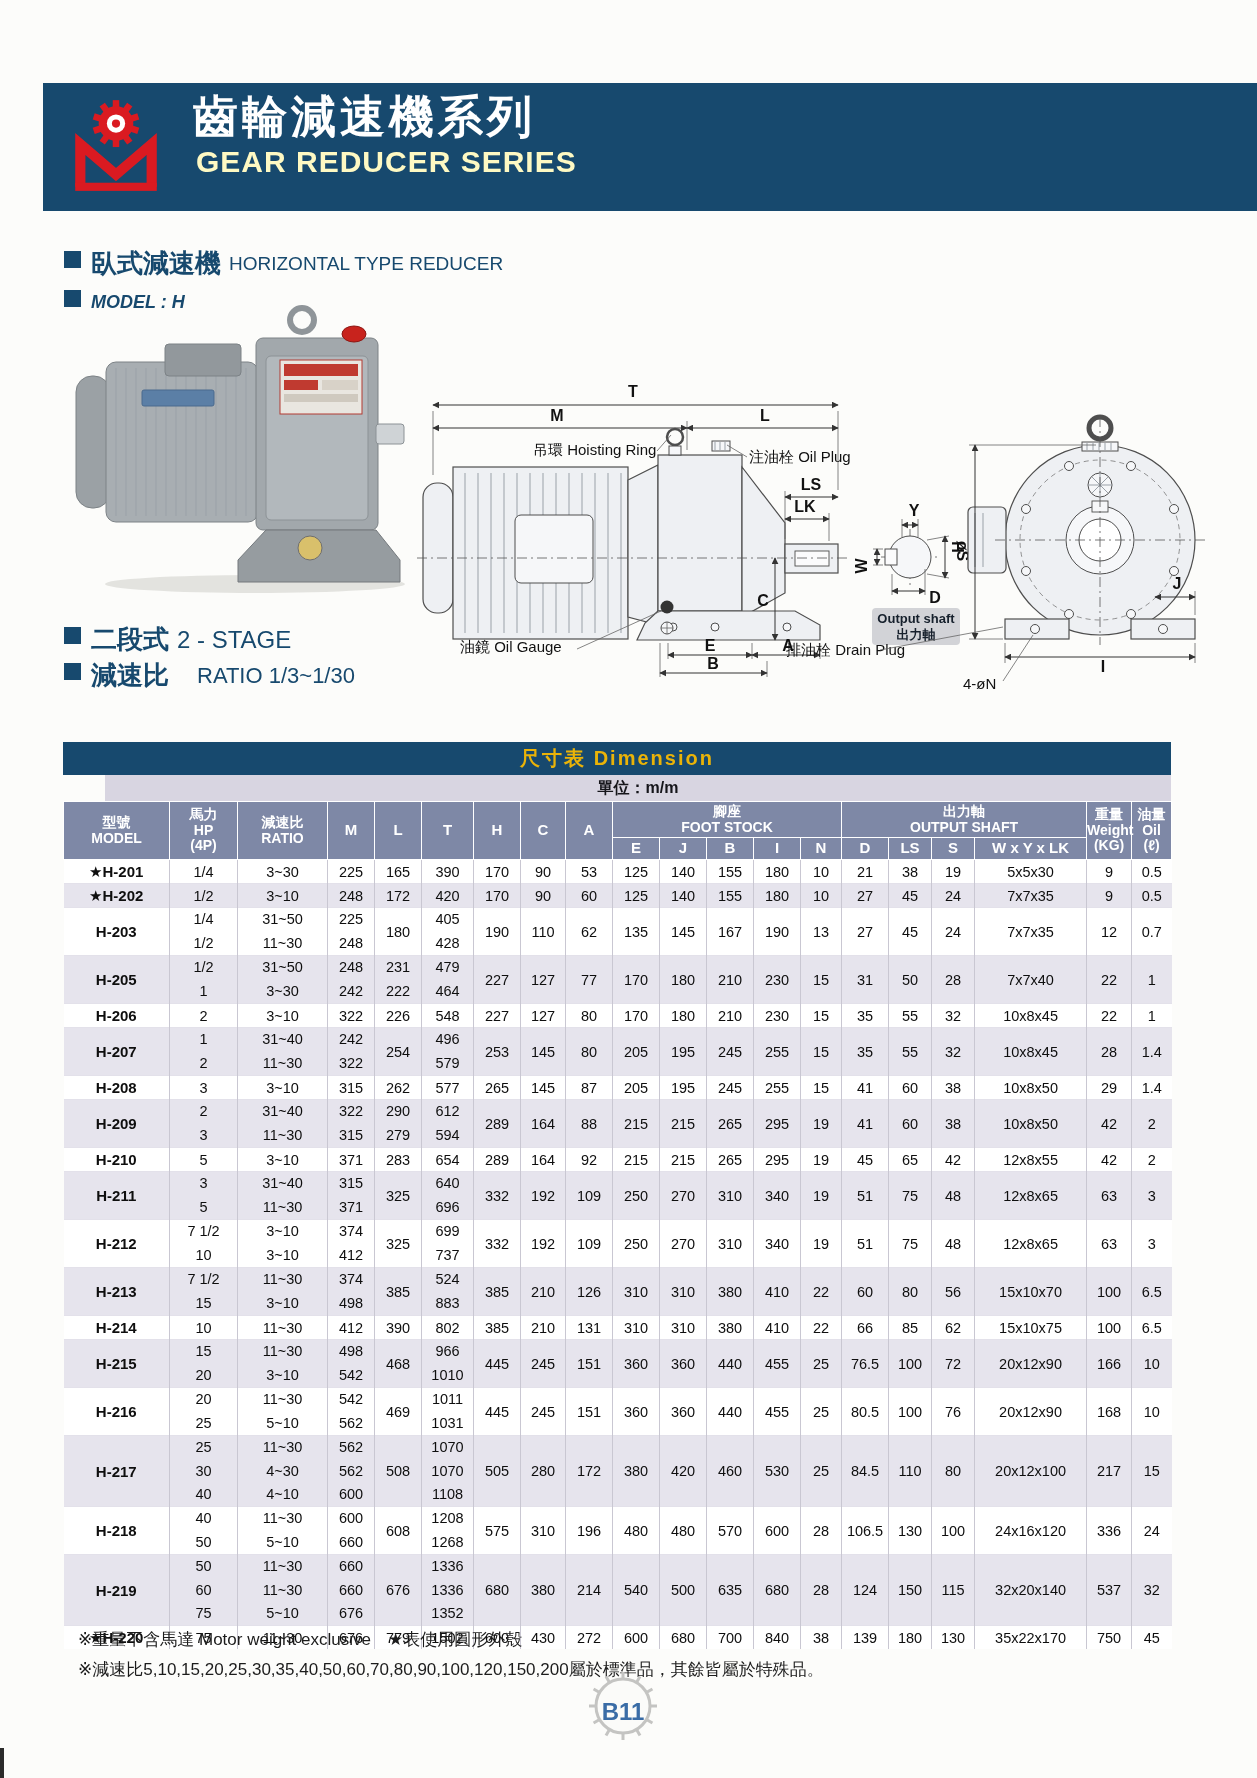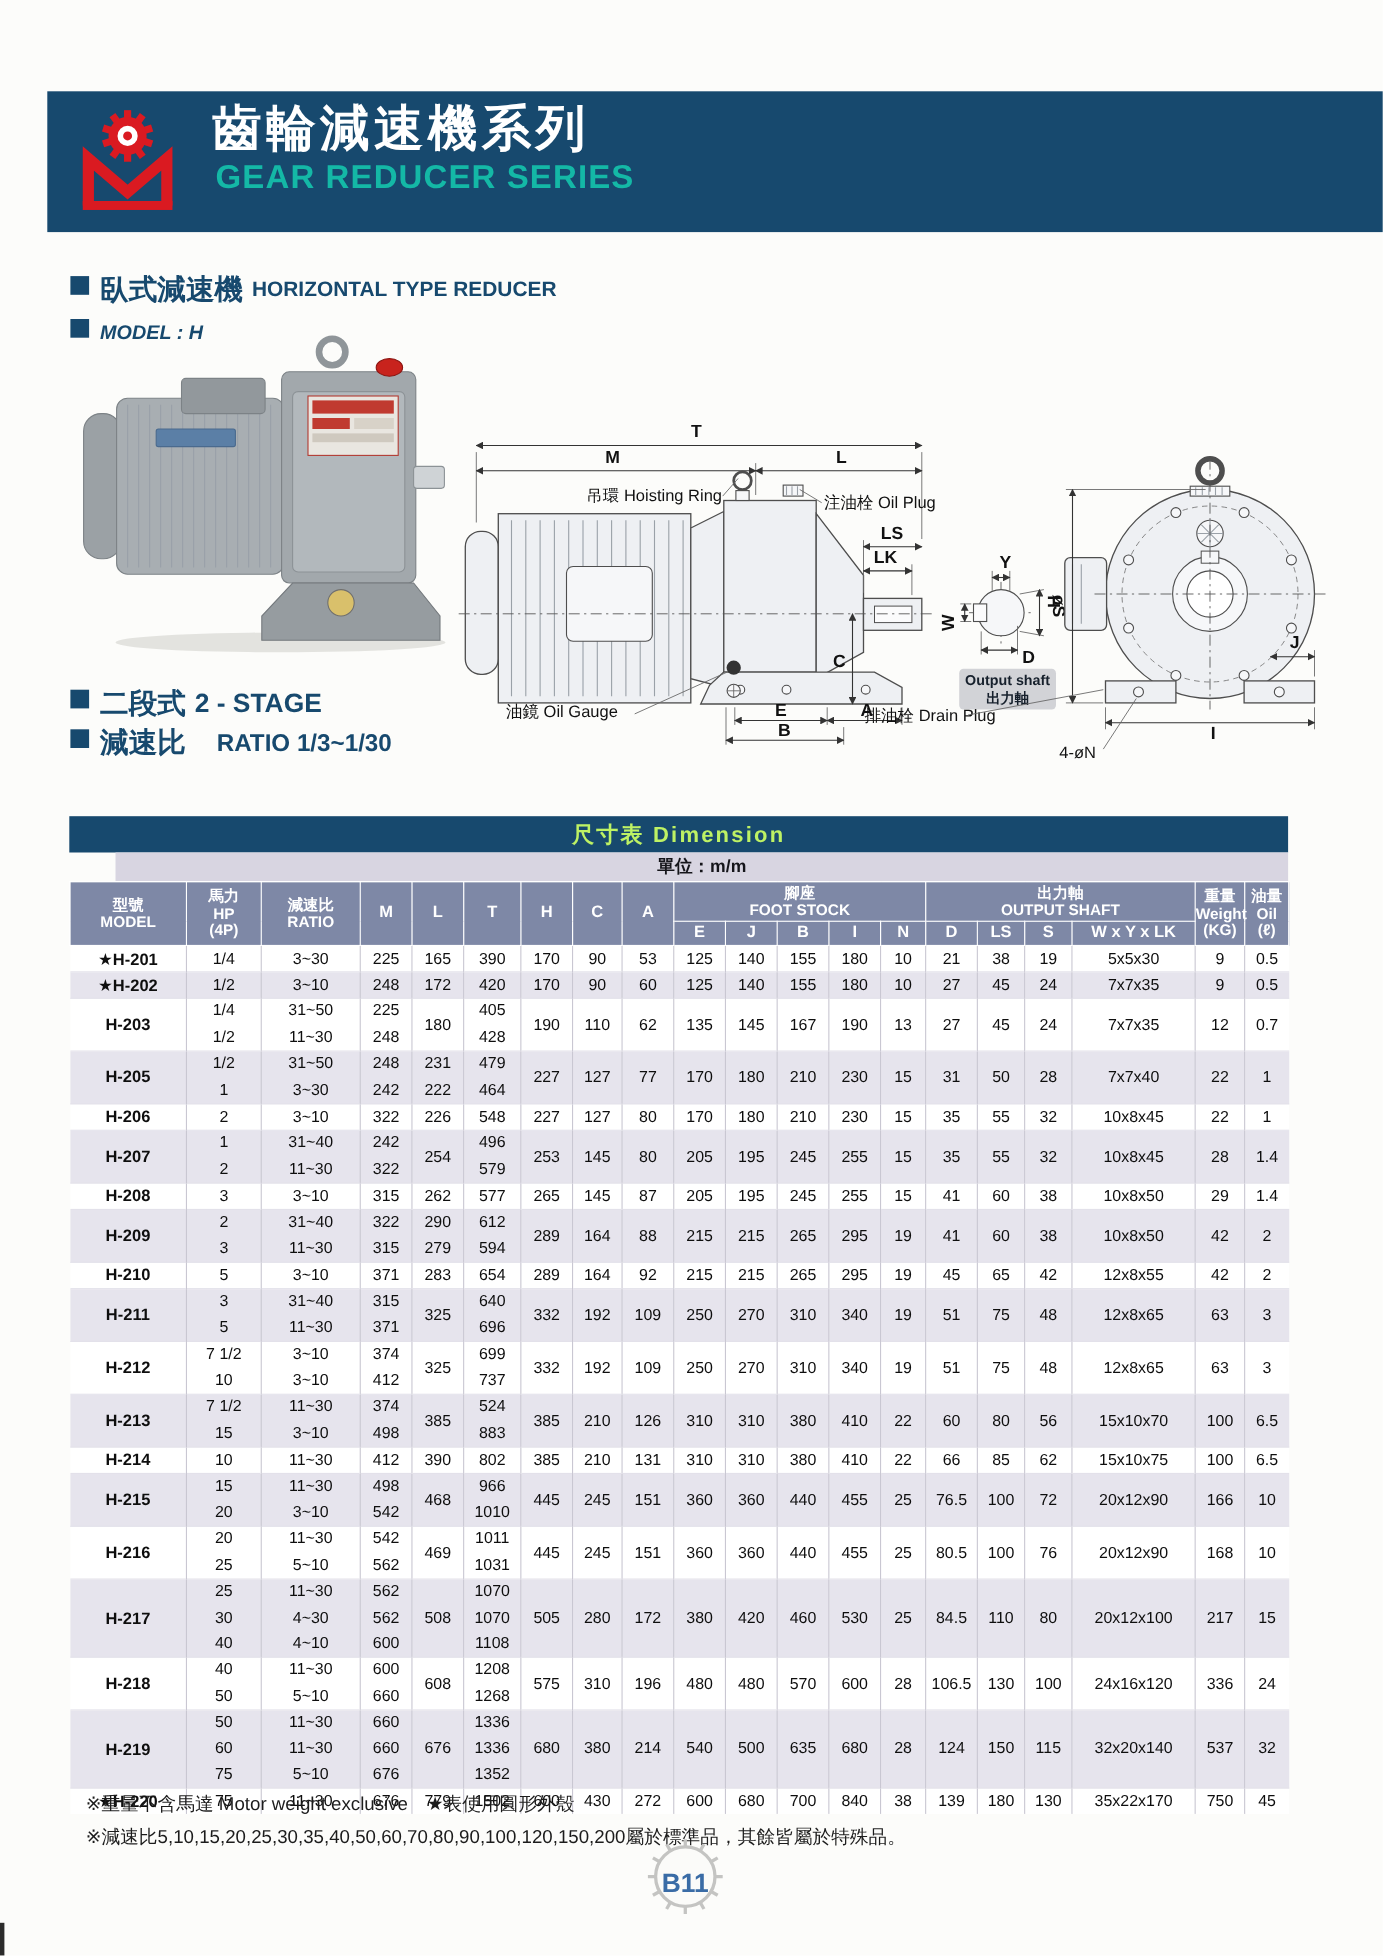--- a/index.html
+++ b/index.html
@@ -2,30 +2,30 @@
 <html><head>
 <meta charset="utf-8">
 <style>
   html,body{margin:0;padding:0;background:#ffffff;}
   .page{position:relative;width:1257px;height:1778px;background:#fcfcfa;overflow:hidden;
         font-family:"Liberation Sans","DejaVu Sans",sans-serif;color:#111;padding-left:12px;}
   
   .banner{position:absolute;left:43px;right:0;top:83px;height:128px;background:#17496e;}
   .logo{position:absolute;left:22px;top:10px;}
   .title-zh{position:absolute;left:150px;top:4px;color:#fff;font-size:45px;font-weight:bold;letter-spacing:4px;}
-  .title-en{position:absolute;left:153px;top:62px;color:#14b8a6;font-size:30px;font-weight:bold;letter-spacing:1px;}
+  .title-en{position:absolute;left:153px;top:62px;color:#fef9c3;font-size:30px;font-weight:bold;letter-spacing:1px;}
   
   .h-line{position:absolute;left:64px;color:#17496e;white-space:nowrap;}
   .bullet{display:inline-block;width:17px;height:17px;background:#17496e;margin-right:10px;}
   .zh{font-size:26px;font-weight:bold;vertical-align:middle;}
-  .en{font-size:19px;font-weight:bold;vertical-align:middle;margin-left:8px;}
+  .en{font-size:19px;font-weight:normal;vertical-align:middle;margin-left:8px;}
   .zh-sm{font-size:18px;font-weight:bold;vertical-align:middle;font-style:italic;}
   
   .dim-wrap{position:absolute;left:63px;top:742px;width:1108px;}
-  .tbl-title{height:33px;background:#17496e;color:#bef264;font-size:20px;font-weight:bold;
+  .tbl-title{height:33px;background:#17496e;color:#eab308;font-size:20px;font-weight:bold;
              display:flex;align-items:center;justify-content:center;letter-spacing:2px;}
   .tbl-unit{height:26px;background:#d8d5e1;color:#15151a;font-size:16px;font-weight:600;
             display:flex;align-items:center;justify-content:center;margin-left:42px;}
   table{border-collapse:collapse;table-layout:fixed;width:1108px;}
   thead th{background:#7e88a6;color:#fff;font-weight:bold;font-size:14px;border:1px solid #ffffff;
            white-space:pre-line;line-height:1.12;padding:2px 0;vertical-align:middle;}
   thead th.big{font-size:15px;}
   tbody td{text-align:center;font-size:14.5px;color:#0e0e0e;border-left:1px solid #c9c7d2;
            border-top:1px solid #e3e1ea;padding:0;vertical-align:middle;}
   tbody td:first-child{border-left:none;}

